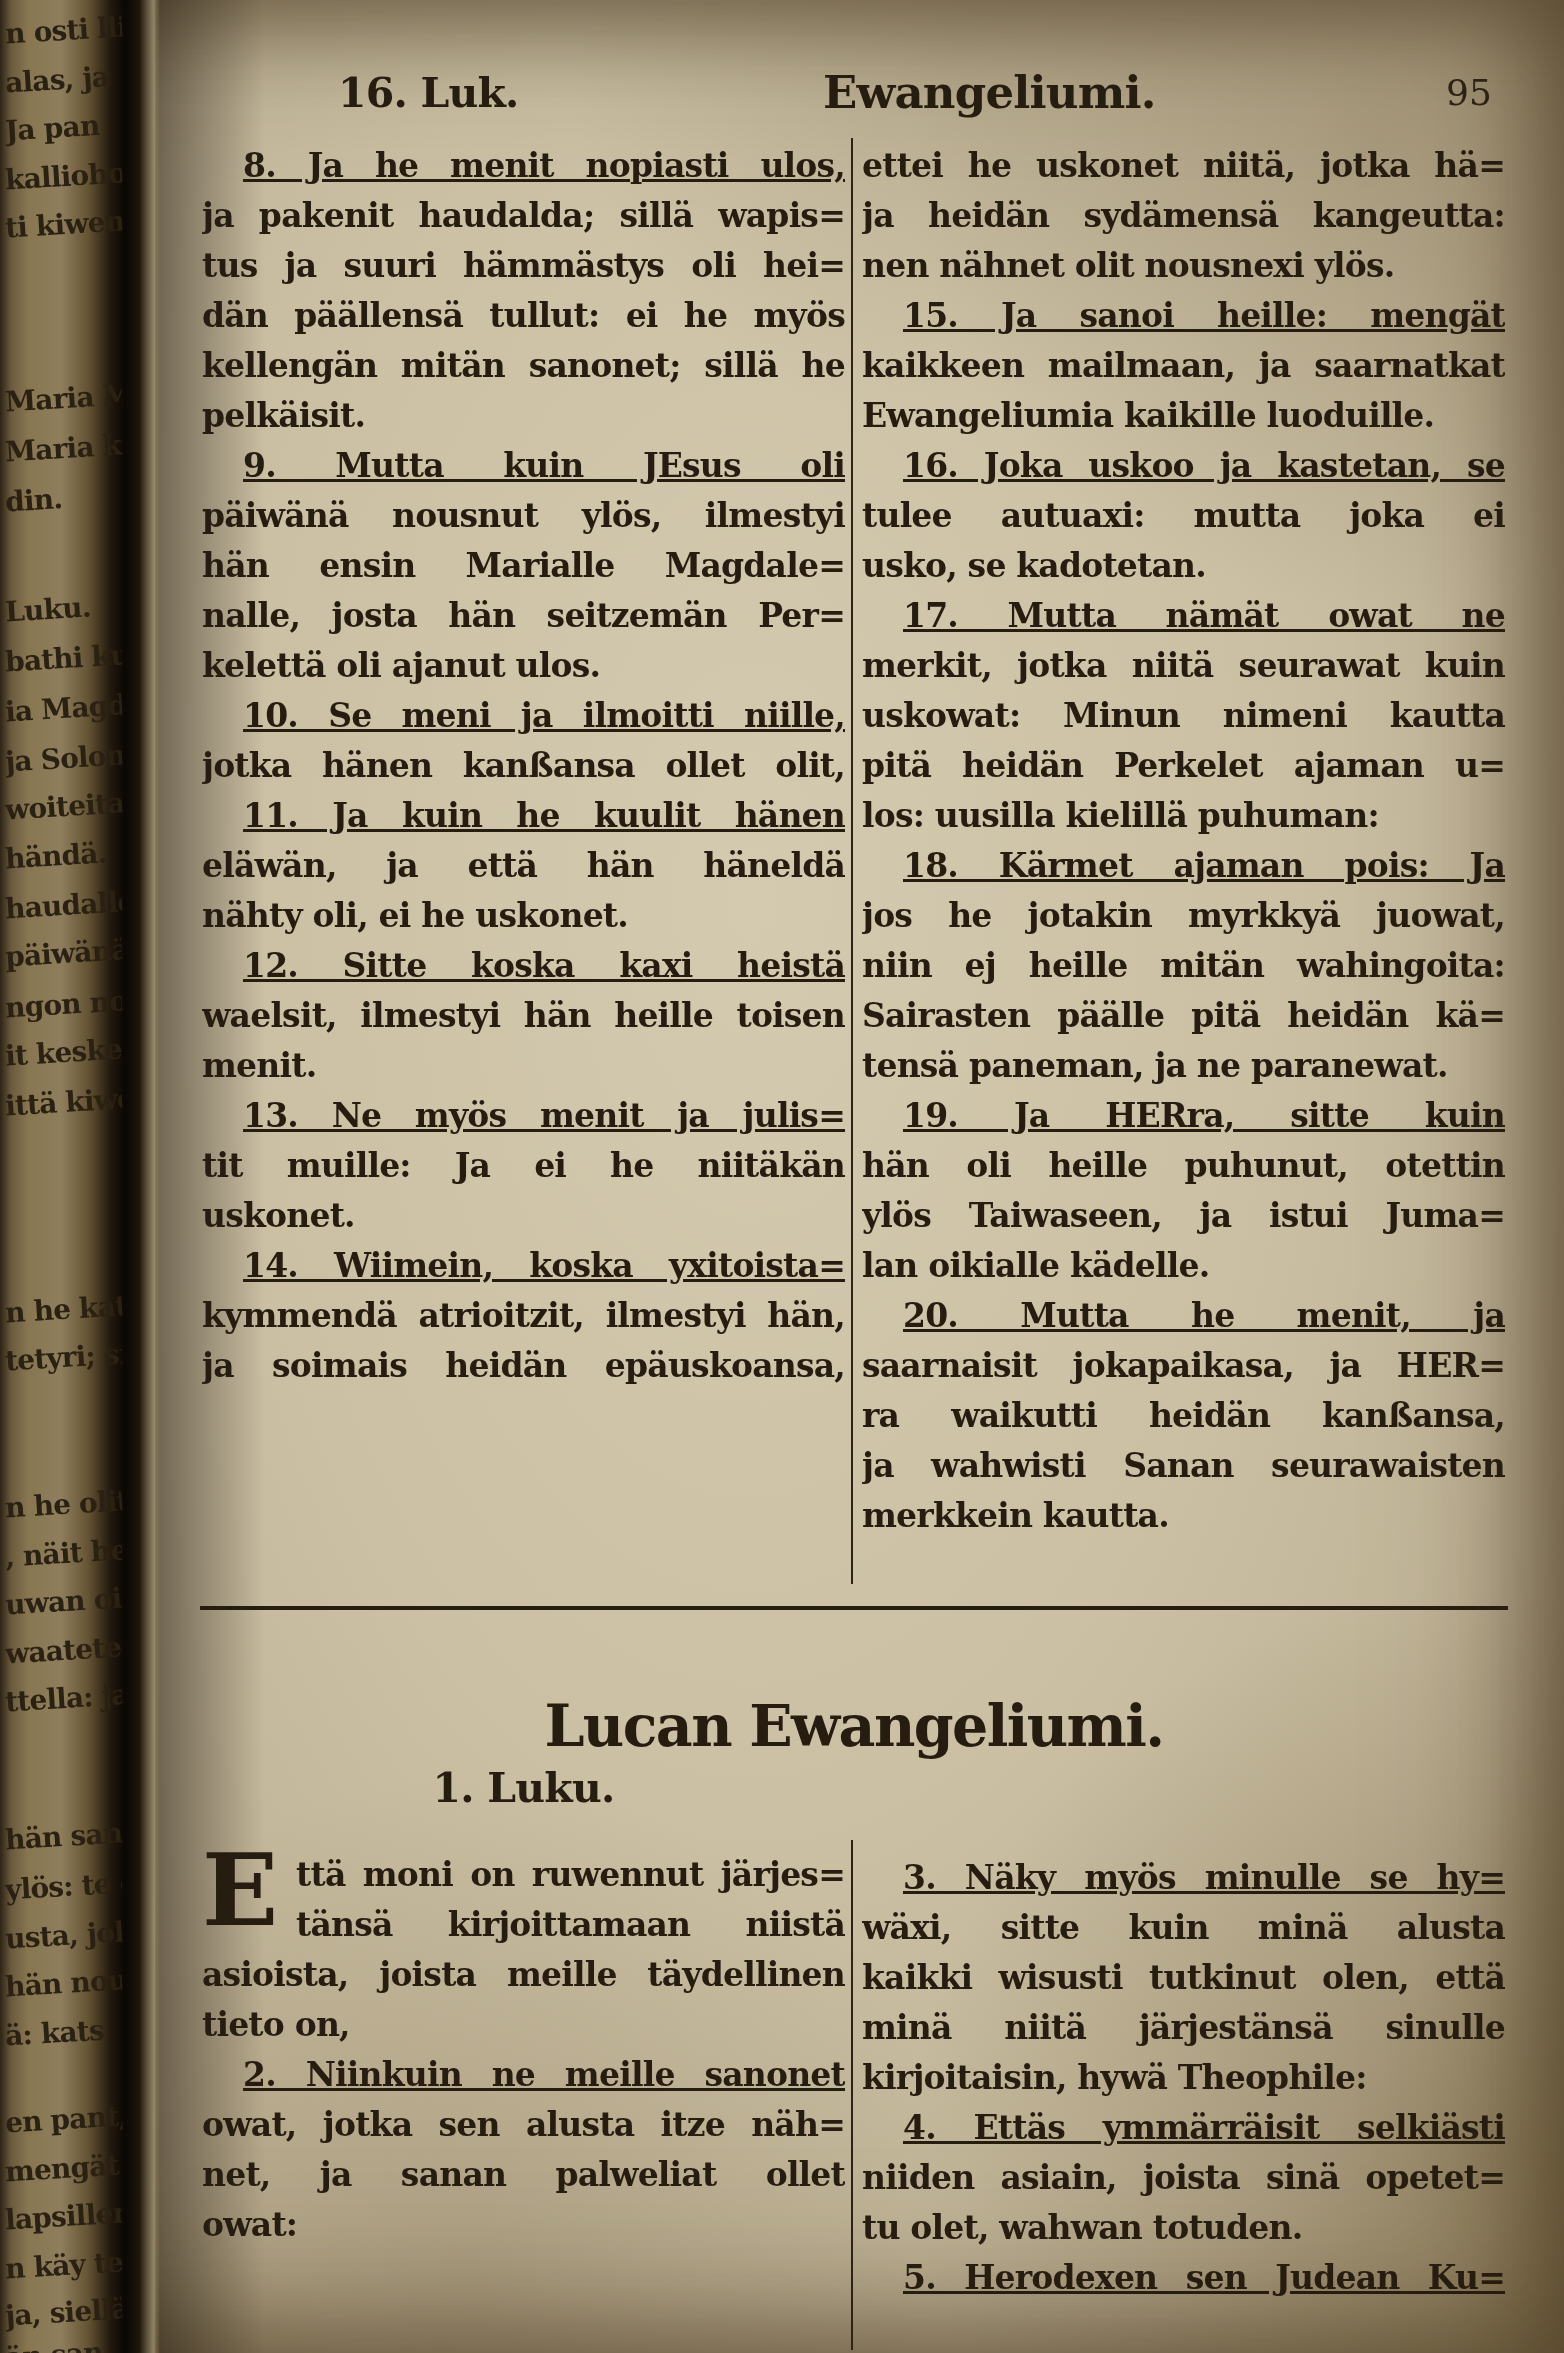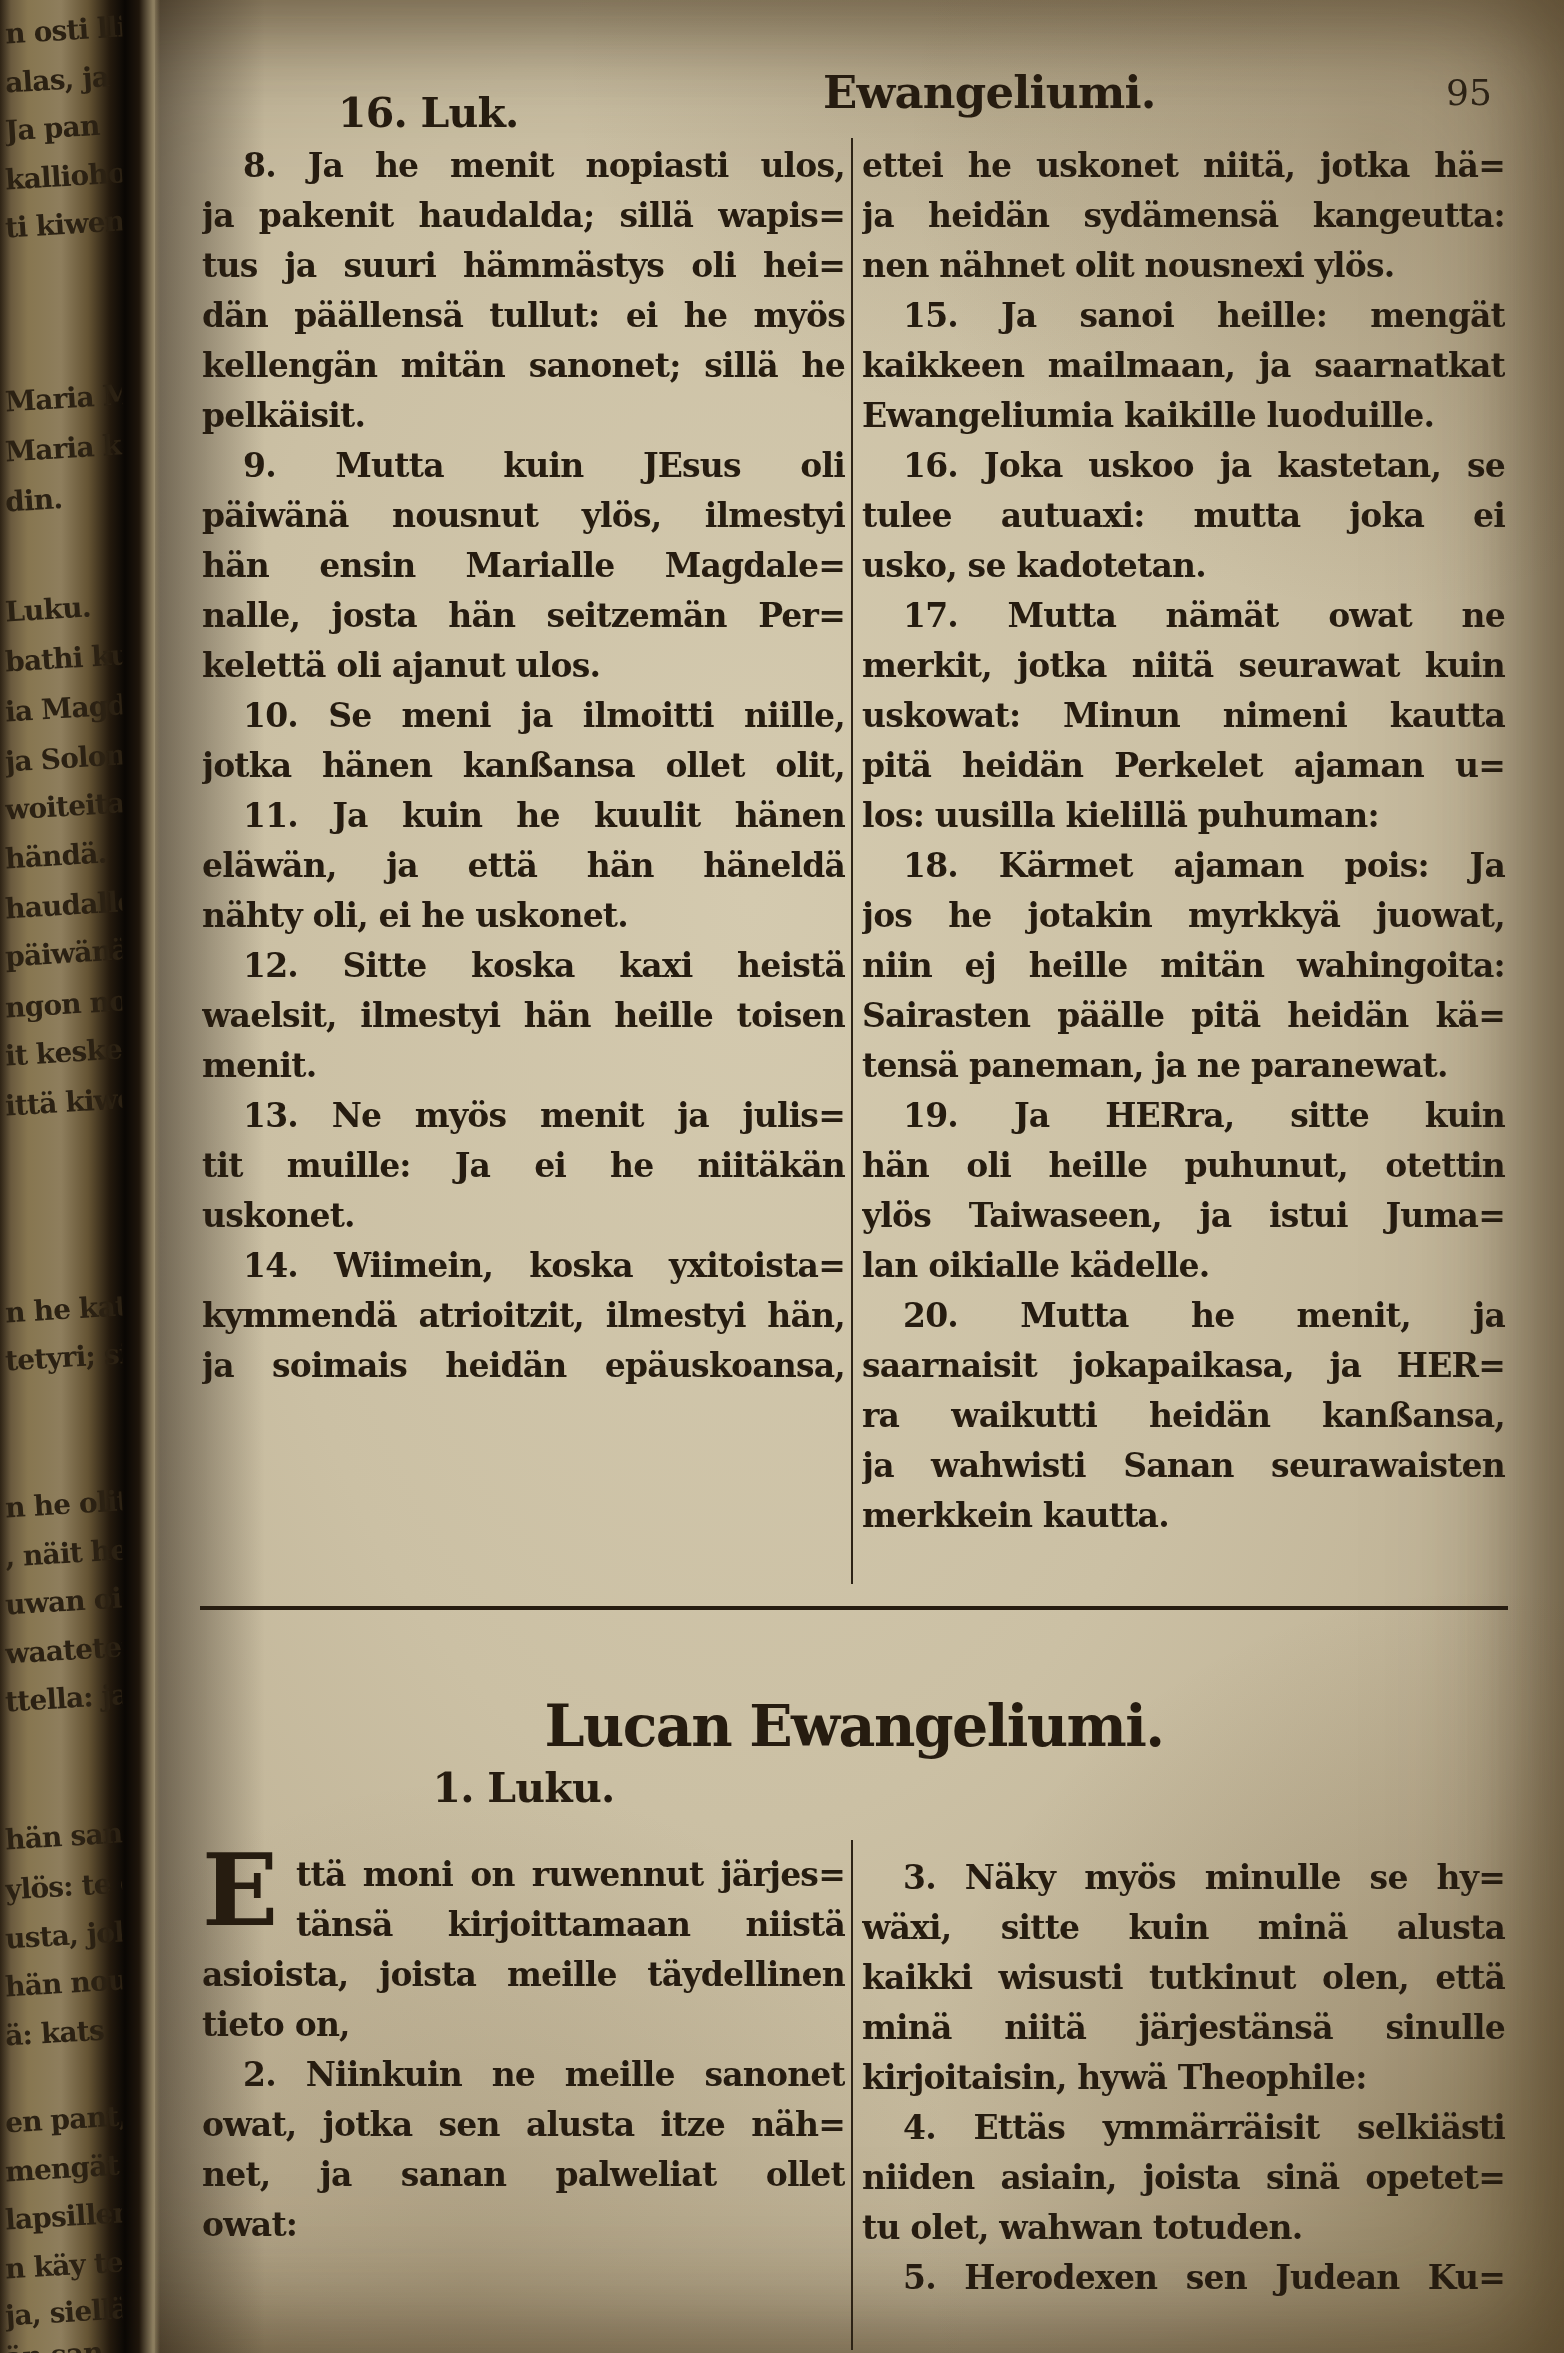--- a/index.html
+++ b/index.html
@@ -32,29 +32,29 @@
   .frag{
     position:absolute;left:4.7px;width:117px;overflow:hidden;white-space:nowrap;
     font-size:28px;font-weight:700;color:#2b2113;transform:rotate(-3.5deg);
     letter-spacing:-0.8px;
   }
   .crease{
     position:absolute;left:155px;top:0;width:110px;height:100%;z-index:2;pointer-events:none;
     background:linear-gradient(90deg, rgba(28,18,8,.5), rgba(28,18,8,0));
   }
   .header{position:absolute;top:69px;left:0;width:100%;height:55px;z-index:2;color:#261c10;}
-  .h-left{position:absolute;left:338px;top:0;font-size:41px;font-weight:700;letter-spacing:-0.8px;margin-top:20px;}
+  .h-left{position:absolute;left:338px;top:0;font-size:41px;font-weight:700;letter-spacing:-0.8px;}
   .h-center{position:absolute;left:823px;top:-3.1px;font-size:45px;font-weight:700;letter-spacing:-0.8px;}
   .h-right{position:absolute;left:1446px;top:3.1px;font-size:36px;font-weight:400;color:#2c2215;}
   .col{position:absolute;z-index:2;color:#261c10;}
   .col .tl{
     font-size:33px;line-height:50px;font-weight:700;letter-spacing:-0.8px;
     text-align:justify;text-align-last:justify;height:50px;overflow:hidden;
   }
-  .col .tl.vs{text-indent:41px;}
+  .col .tl.vs{text-indent:41px;text-decoration:underline;}
   .col .tl.pe{text-align-last:left;}
   .col .tl.dc{padding-left:94px;}
   .top-left{left:202px;top:141px;width:643px;}
   .top-right{left:862px;top:141px;width:643px;}
   .bot-left{left:202px;top:1764px;width:643px;}
   .bot-right{left:862px;top:1853px;width:643px;}
   .vrule{position:absolute;width:2.3px;background:#2c2215;z-index:2;}
   .vrule.top{left:851px;top:138px;height:1446px;}
   .vrule.bot{left:851px;top:1840px;height:510px;}
   .hrule{position:absolute;left:200px;top:1606px;width:1308px;height:3.9px;background:#261c10;z-index:2;}

